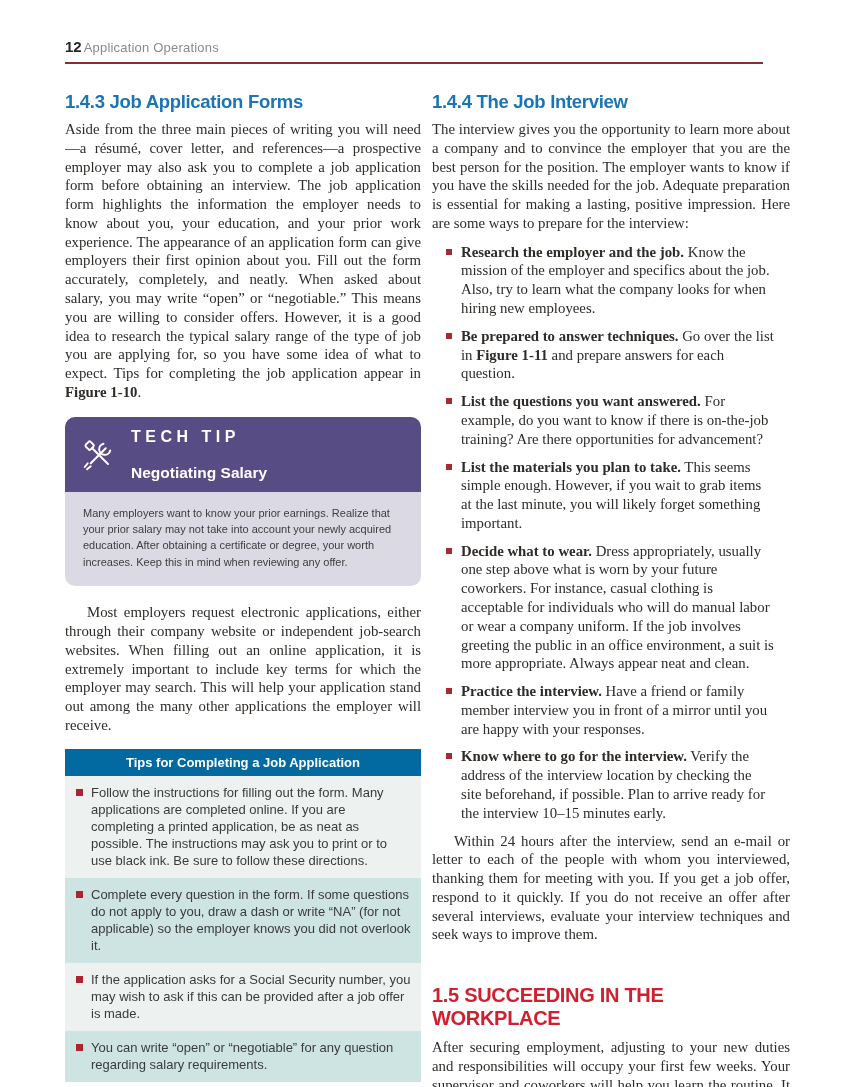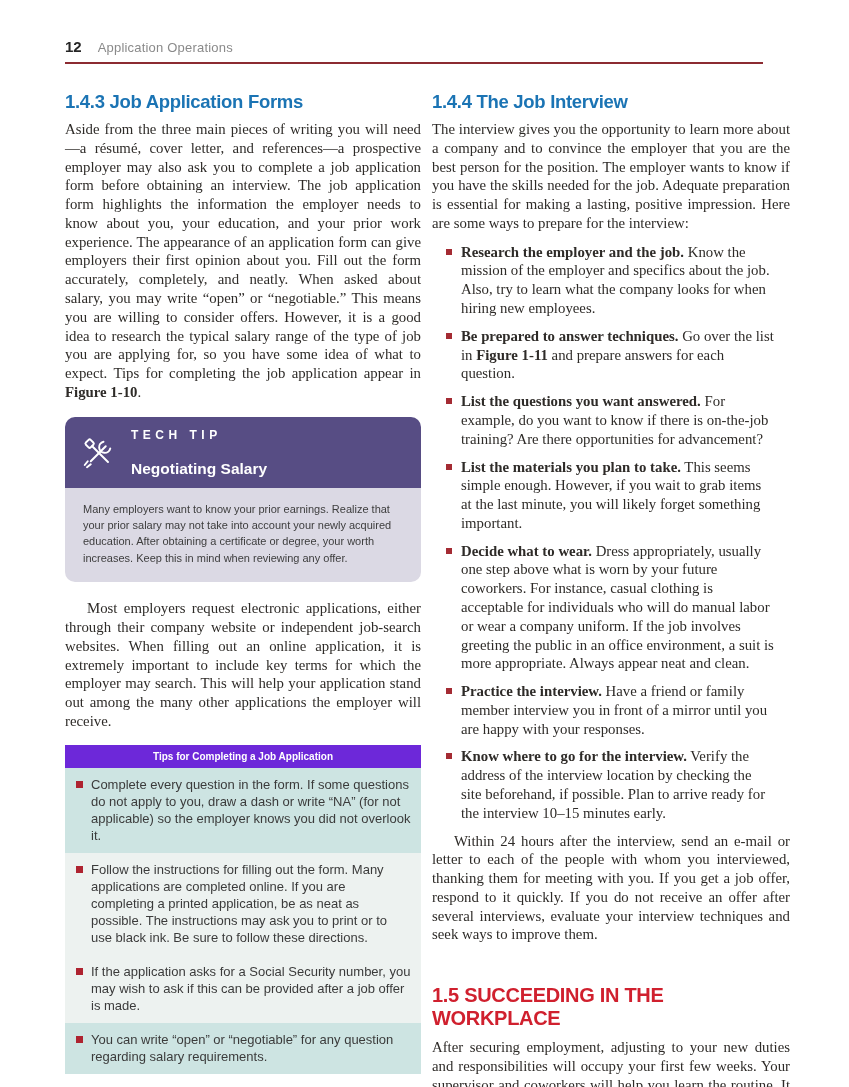--- a/index.html
+++ b/index.html
@@ -8,21 +8,21 @@
     width:849px;height:1087px;
     margin:0 auto;
     background:#ffffff;
     overflow:hidden;
     box-sizing:border-box;
     padding:38px 59px 0 65px;
     font-family:"Liberation Serif", serif;
     color:#2e2b28;
   }
   
-  .runhead{display:flex;align-items:baseline;gap:16px;font-family:"Liberation Sans",sans-serif;}
+  .runhead{display:flex;align-items:baseline;gap:2px;font-family:"Liberation Sans",sans-serif;}
   .folio{font-size:15px;font-weight:bold;color:#262626;}
   .runtitle{font-size:13px;color:#8a8a8a;letter-spacing:.2px;}
   .headrule{height:2px;background:#8c2b31;margin-top:7px;width:698px;}
   
   .cols{display:flex;gap:11px;margin-top:27px;}
   .col-left{width:356px;flex:0 0 356px;}
   .col-right{width:358px;flex:0 0 358px;}
   
   .h-blue{
     font-family:"Liberation Sans",sans-serif;font-weight:bold;
@@ -43,35 +43,35 @@
   
   .techtip{margin:15px 0 17px 0;border-radius:10px;overflow:hidden;}
   .techtip-head{
     background:#574d84;color:#ffffff;
     display:flex;align-items:center;gap:14px;
     padding:11px 16px 10px 16px;
   }
   .techtip-icon{flex:0 0 auto;display:block;}
   .techtip-kicker{
     font-family:"Liberation Sans",sans-serif;font-weight:bold;
-    font-size:12px;letter-spacing:4.5px;margin-bottom:18px;
+    font-size:16px;letter-spacing:4.5px;margin-bottom:18px;
   }
   .techtip-title{
     font-family:"Liberation Sans",sans-serif;font-weight:bold;font-size:15.5px;
   }
   .techtip-body{
     background:#dbd9e4;color:#3d3d3d;
     font-family:"Liberation Sans",sans-serif;font-size:11px;line-height:1.49;
     padding:13px 18px 16px 18px;
   }
   
   .tipsbox{margin:14px 0 0 0;}
   .tipsbox-head{
-    background:#6d28d9;color:#ffffff;text-align:center;
-    font-family:"Liberation Sans",sans-serif;font-weight:bold;font-size:10px;
+    background:#0369a1;color:#ffffff;text-align:center;
+    font-family:"Liberation Sans",sans-serif;font-weight:bold;font-size:13px;
     padding:6px 4px;
   }
   .tiprow{
     display:flex;gap:8px;
     font-family:"Liberation Sans",sans-serif;font-size:13px;line-height:1.31;color:#3b3b3b;
     padding:8px 10px 9px 11px;
   }
   .tiprow .sq{flex:0 0 auto;width:7px;height:7px;background:#ae2330;margin-top:5px;}
   .row-a{background:#edf2f0;}
   .row-b{background:#cde4e2;}
@@ -119,27 +119,27 @@
             <div class="techtip-title">Negotiating Salary</div>
           </div>
         </div>
         <div class="techtip-body">Many employers want to know your prior earnings. Realize that your prior salary may not take into account your newly acquired education. After obtaining a certificate or degree, your worth increases. Keep this in mind when reviewing any offer.</div>
       </div>
 
       <p class="para indent">Most employers request electronic applications, either through their company website or independent job-search websites. When filling out an online application, it is extremely important to include key terms for which the employer may search. This will help your application stand out among the many other applications the employer will receive.</p>
 
       <div class="tipsbox">
         <div class="tipsbox-head">Tips for Completing a Job Application</div>
+        <div class="tiprow row-a">
+          <span class="sq"></span>
+          <span>Follow the instructions for filling out the form. Many applications are completed online. If you are completing a printed application, be as neat as possible. The instructions may ask you to print or to use black ink. Be sure to follow these directions.</span>
+        </div>
         <div class="tiprow row-b">
           <span class="sq"></span>
           <span>Complete every question in the form. If some questions do not apply to you, draw a dash or write “NA” (for not applicable) so the employer knows you did not overlook it.</span>
-        </div>
-        <div class="tiprow row-a">
-          <span class="sq"></span>
-          <span>Follow the instructions for filling out the form. Many applications are completed online. If you are completing a printed application, be as neat as possible. The instructions may ask you to print or to use black ink. Be sure to follow these directions.</span>
         </div>
         <div class="tiprow row-a">
           <span class="sq"></span>
           <span>If the application asks for a Social Security number, you may wish to ask if this can be provided after a job offer is made.</span>
         </div>
         <div class="tiprow row-b">
           <span class="sq"></span>
           <span>You can write “open” or “negotiable” for any question regarding salary requirements.</span>
         </div>
 

